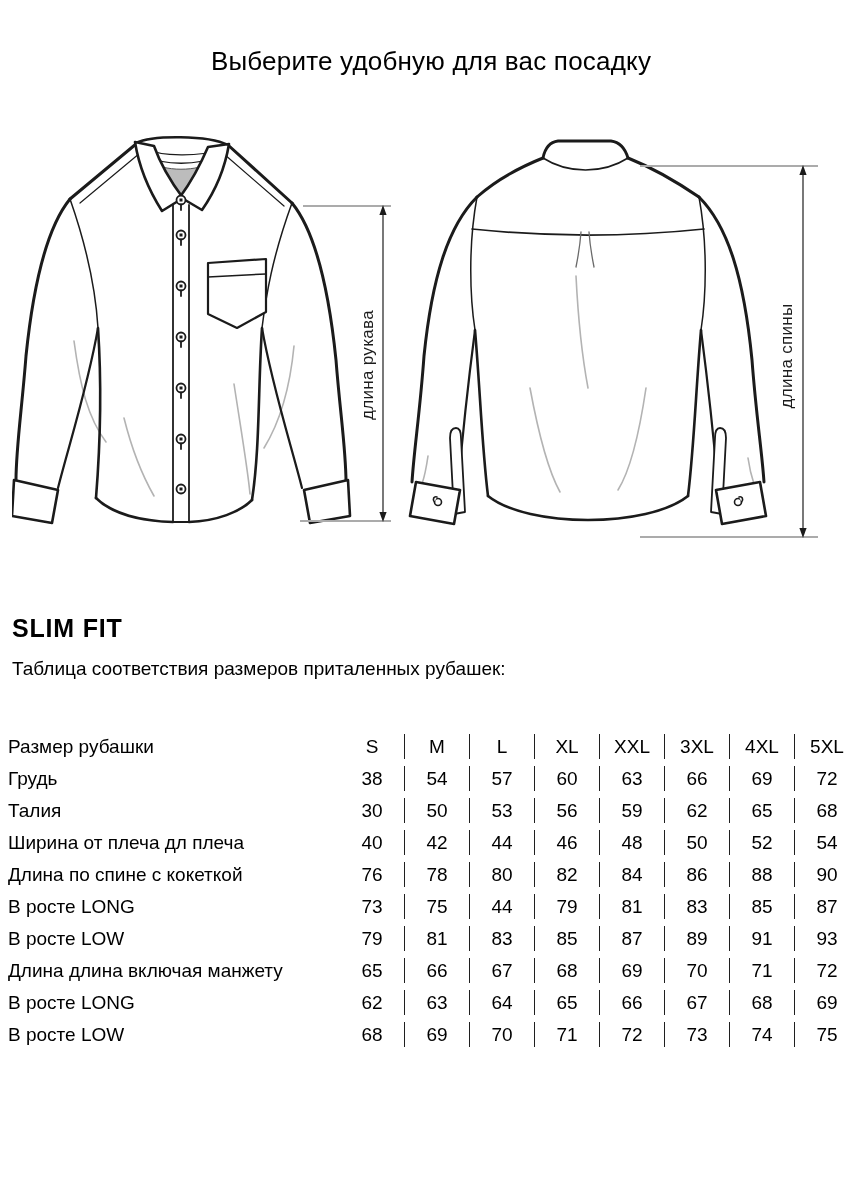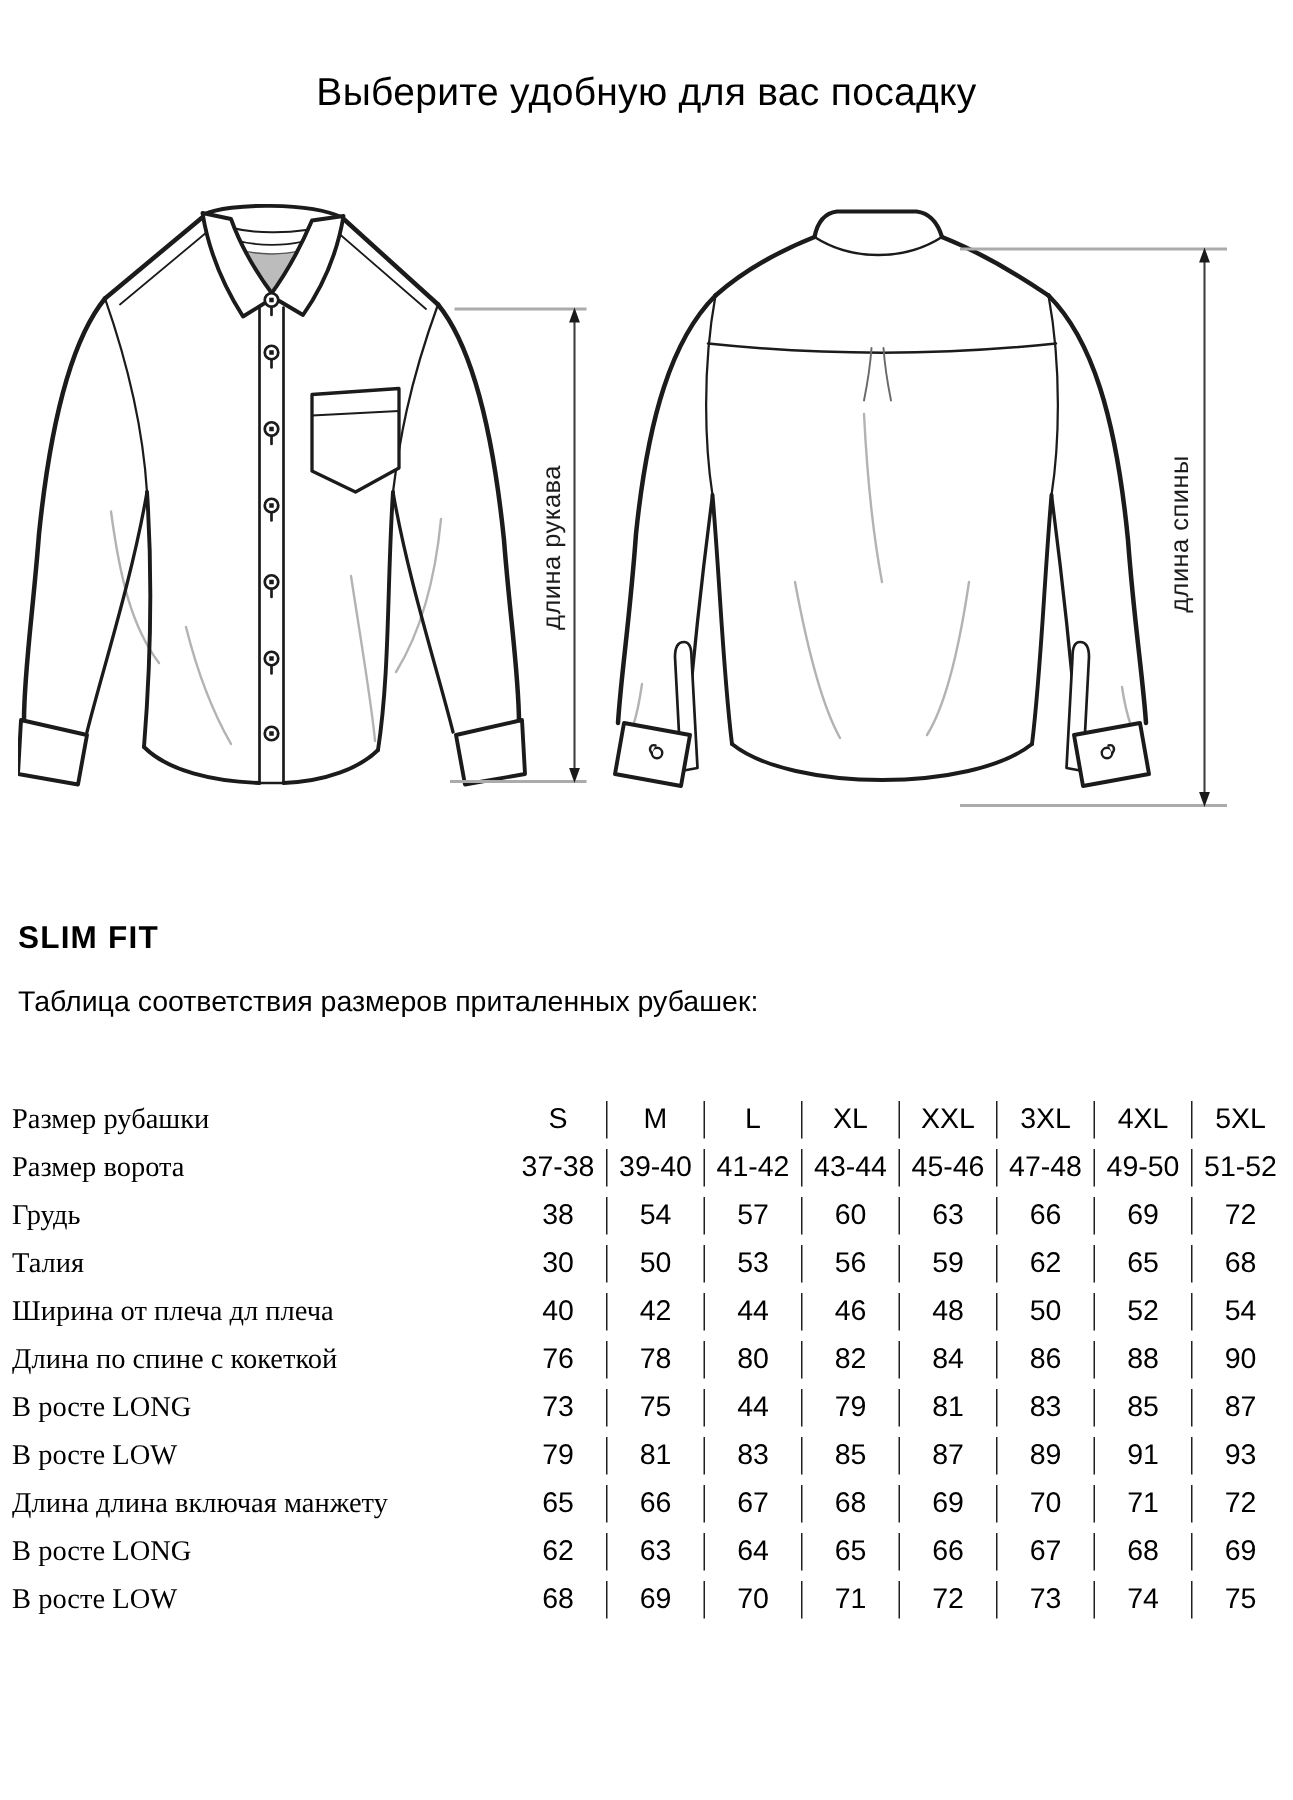--- a/index.html
+++ b/index.html
@@ -18,32 +18,32 @@
   .dim-label {
     position:absolute; width:170px; height:22px; line-height:22px;
     text-align:center; font-size:17px; color:#1c1c1c; letter-spacing:0.3px;
     transform:rotate(-90deg); transform-origin:center;
     white-space:nowrap;
   }
   #sleeve-label { left:283px; top:354px; }
   #back-label   { left:702px; top:345px; }
   .heading {
     position:absolute; left:12px; top:614px;
-    font-size:21px; font-weight:700; letter-spacing:0.8px;
+    font-size:25px; font-weight:700; letter-spacing:0.8px;
   }
   .subtitle {
     position:absolute; left:12px; top:658px; font-size:19px;text-align:center;
   }
   table.sizes {
     position:absolute; left:8px; top:727px;
     border-collapse:separate; border-spacing:0 7px;
     font-size:19px; color:#000;
   }
   table.sizes td { padding:0; height:25px; line-height:25px; white-space:nowrap; }
-  td.lbl { width:332px; text-align:left;font-family:Liberation Serif, serif; }
+  td.lbl { width:332px; text-align:left; }
   td.val { width:64px;  text-align:center; }
   td.sep { border-left:1px solid #1f1f1f; }
 </style>
 </head>
 <body>
 
 <div class="page">
 
   <div class="title">Выберите удобную для вас посадку</div>
 
@@ -214,31 +214,20 @@
           <td class="val">S</td>
           <td class="val sep">M</td>
           <td class="val sep">L</td>
           <td class="val sep">XL</td>
           <td class="val sep">XXL</td>
           <td class="val sep">3XL</td>
           <td class="val sep">4XL</td>
           <td class="val sep">5XL</td>
         </tr>
         <tr>
-          <td class="lbl">Размер ворота</td>
-          <td class="val">37-38</td>
-          <td class="val sep">39-40</td>
-          <td class="val sep">41-42</td>
-          <td class="val sep">43-44</td>
-          <td class="val sep">45-46</td>
-          <td class="val sep">47-48</td>
-          <td class="val sep">49-50</td>
-          <td class="val sep">51-52</td>
-        </tr>
-        <tr>
           <td class="lbl">Грудь</td>
           <td class="val">38</td>
           <td class="val sep">54</td>
           <td class="val sep">57</td>
           <td class="val sep">60</td>
           <td class="val sep">63</td>
           <td class="val sep">66</td>
           <td class="val sep">69</td>
           <td class="val sep">72</td>
         </tr>

